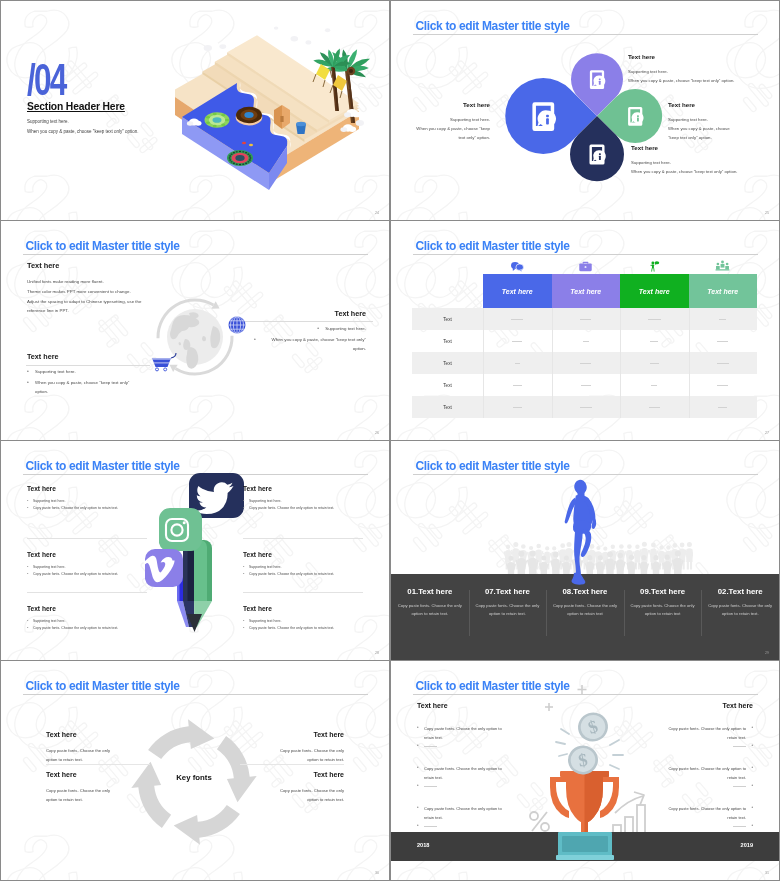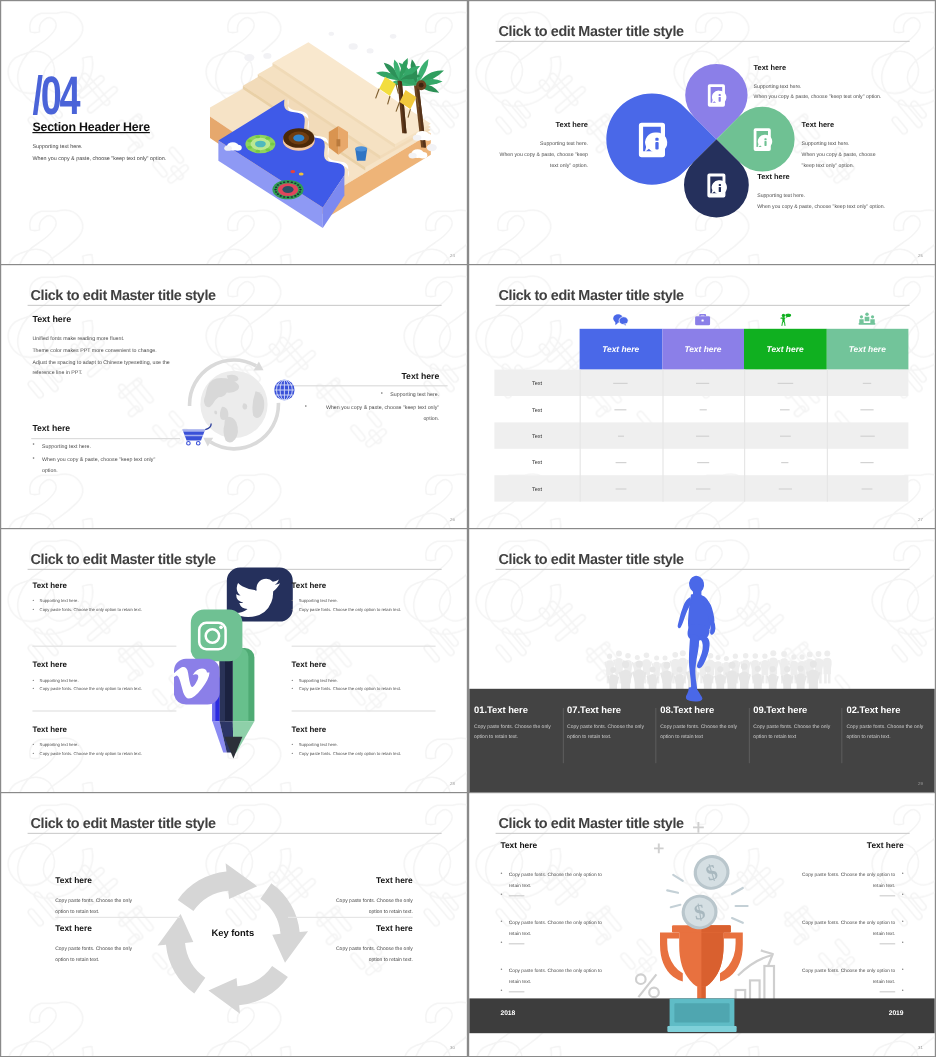--- a/index.html
+++ b/index.html
@@ -6,21 +6,21 @@
   body{width:780px;height:881px;overflow:hidden;font-family:"Liberation Sans",sans-serif;
        -webkit-font-smoothing:antialiased;}
   #page{position:absolute;left:0;top:0;width:780px;height:881px;background:#8a8a8a;}
   .slide{position:absolute;background:#fff;overflow:hidden;width:388px;height:219px;}
   .s1{left:1px;top:1px}   .s2{left:391px;top:1px}
   .s3{left:1px;top:221px} .s4{left:391px;top:221px}
   .s5{left:1px;top:441px} .s6{left:391px;top:441px}
   .s7{left:1px;top:661px} .s8{left:391px;top:661px}
 
   
-  .mtitle{position:absolute;left:24.5px;top:17.5px;font-size:12.0px;font-weight:bold;color:#404040;
+  .mtitle{position:absolute;left:24.5px;top:17.5px;font-size:12.0px;font-weight:bold;color:#3b82f6;
           letter-spacing:-0.35px;white-space:nowrap;}
   .trule{position:absolute;left:22px;top:33px;width:345px;height:1px;background:#cfcfcf;}
   .pnum{position:absolute;right:10px;bottom:5px;font-size:3.6px;color:#9a9a9a;}
 
   .wmlayer{position:absolute;left:0;top:0;pointer-events:none;}
 
   
   .s1num{position:absolute;left:26px;top:62px;font-size:45px;font-weight:bold;color:#4a63d8;
          letter-spacing:-2.6px;line-height:34px;transform:scaleX(.70);transform-origin:left top;}
   .s1hdr{position:absolute;left:26px;top:100px;font-size:10.3px;font-weight:bold;color:#111;letter-spacing:-0.15px;text-decoration:underline;}
@@ -75,21 +75,21 @@
   .s5item+.s5item{border-top:1px solid #e2e2e2;padding-top:12px;height:54px;}
   .s5h{font-size:6.6px;font-weight:bold;color:#171717;margin-bottom:6px;}
   .s5ul{list-style:none;margin:0;padding:0;font-size:3.5px;color:#4d4d4d;line-height:7px;}
   .s5ul li{position:relative;padding-left:6px;}
   .s5ul li::before{content:"\2022";position:absolute;left:0;top:-0.8px;color:#8a8a8a;font-size:4px;}
   
   .s6band{position:absolute;left:0;top:133px;width:388px;height:86px;background:#434343;}
   .s6crowd{position:absolute;left:112px;top:72px;}
   .s6run{position:absolute;left:170px;top:38px;}
   .s6cols{position:absolute;left:0;top:146px;width:388px;display:flex;}
-  .s6col{width:77.6px;padding:0 4px;box-sizing:border-box;position:relative;}
+  .s6col{width:77.6px;padding:0 4px;box-sizing:border-box;text-align:center;position:relative;}
   .s6col+.s6col::before{content:"";position:absolute;left:0;top:3px;width:1px;height:46px;background:#595959;}
   .s6n{color:#fff;font-size:7.8px;font-weight:bold;margin-bottom:6px;}
   .s6b{color:#cdcdcd;font-size:4.2px;line-height:8px;}
   
   .s7art{position:absolute;left:108px;top:43px;}
   .s7center{position:absolute;left:148px;top:112px;width:90px;text-align:center;
             font-size:7.8px;font-weight:bold;color:#111;}
   .s7b{position:absolute;width:74px;}
   .s7h{font-size:7.0px;font-weight:bold;color:#141414;margin-bottom:8px;}
   .s7p{font-size:4.2px;color:#4a4a4a;line-height:9px;}

